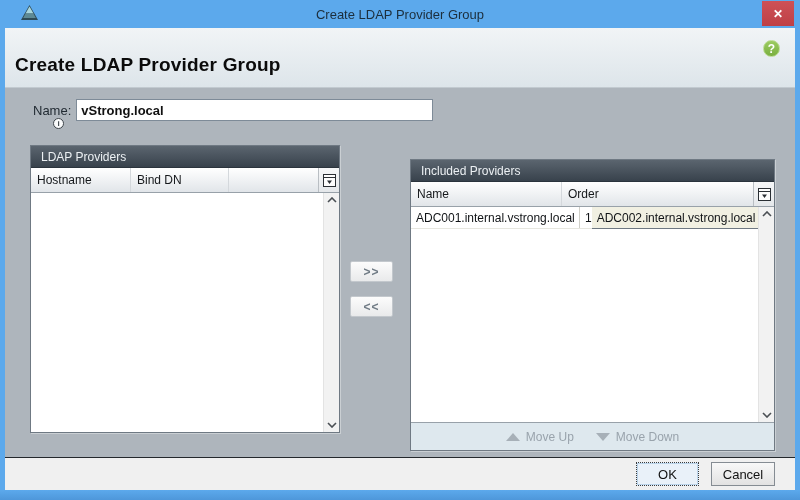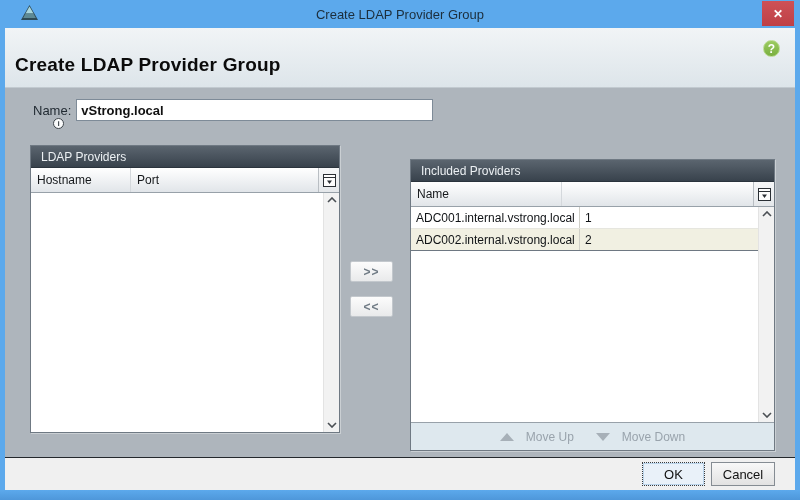--- a/index.html
+++ b/index.html
@@ -48,48 +48,48 @@
   .panel-title { height:14px; flex:0 0 22px; background:linear-gradient(#5B656F,#38424C);
     border-bottom:1px solid #2B343D; color:#ECF0F3; font-size:12px; line-height:22px; padding-left:10px; }
 
   .col-header { height:25px; flex:0 0 25px; display:flex; background:linear-gradient(#FFFFFF,#E1E5E9);
     border-bottom:1px solid #98A1A9; }
   .col-cell { font-size:12px; color:#15181B; padding:5px 0 0 6px; border-right:1px solid #D4D8DC; }
   .filter-btn { margin-left:auto; width:21px; border-left:1px solid #B9Bec3; background:linear-gradient(#F6F7F8,#E4E7EA);
     display:flex; align-items:center; justify-content:center; cursor:pointer; }
 
   .panel-body { flex:1; display:flex; background:#FFF; min-height:0; }
-  .rows-area { flex:1; display:flex; flex-direction:column; min-width:0; }
+  .rows-area { flex:1; display:flex; flex-direction:row; min-width:0; }
   .scrollbar { flex:0 0 16px; background:#F2F2F2; border-left:1px solid #E3E3E3;
     display:flex; flex-direction:column; align-items:center; justify-content:space-between; padding:4px 0; }
 
   .grid-row { height:22px; flex:0 0 22px; display:flex; font-size:12px; color:#101316; border-bottom:1px solid #E6E6DF; }
   .grid-row.alt { background:#F1F0E2; }
   .grid-row.last { border-bottom:1px solid #6E7882; }
   .row-cell { padding:4px 0 0 5px; overflow:hidden; white-space:nowrap; }
   .rcell-name  { width:169px; border-right:1px solid #CFCFC8; }
   .rcell-order { flex:1; }
 
   .move-strip { flex:0 0 28px; border-top:1px solid #98A1A9; background:#DEE8EE;
     display:flex; align-items:center; justify-content:center; gap:22px; }
-  .move-btn { display:flex; align-items:center; gap:12px; font-size:12px; color:#99A3AC; cursor:default; }
+  .move-btn { display:flex; align-items:center; gap:6px; font-size:12px; color:#99A3AC; cursor:default; }
   .tri-up { width:0; height:0; border-left:7px solid transparent; border-right:7px solid transparent; border-bottom:8px solid #A7B0B8; }
   .tri-down { width:0; height:0; border-left:7px solid transparent; border-right:7px solid transparent; border-top:8px solid #A7B0B8; }
 
   
   .transfer-btn { position:absolute; left:345px; width:43px; height:21px;
     background:linear-gradient(#FCFCFC,#E9EAEB); border:1px solid #C3C8CD; border-radius:2px;
     font-size:12px; font-weight:bold; letter-spacing:1px; color:#6F7A84;
     display:flex; align-items:center; justify-content:center; cursor:pointer; }
   .btn-add { top:173px; }
   .btn-remove { top:208px; }
 
   
   .dlg-footer { flex:0 0 33px; border-top:1px solid #24282C; background:#F0F0F0;
-    display:flex; align-items:center; justify-content:flex-end; gap:6px; padding-right:20px; }
+    display:flex; align-items:center; justify-content:flex-end; gap:12px; padding-right:20px; }
   .btn { height:24px; font-family:"Liberation Sans",sans-serif; font-size:13px; color:#111;
     display:flex; align-items:center; justify-content:center; cursor:pointer; }
   .btn-ok { width:63px; border:1px dotted #3A3A3A; background:#E9F1F9; box-shadow:inset 0 0 0 1px #BBD4EA; }
   .btn-cancel { width:64px; border:1px solid #858C93; background:linear-gradient(#F8F8F8,#E2E2E2); }
 
   .bottom-edge { flex:0 0 10px; background:linear-gradient(#5CA9EC,#4E97DA); }
 
   .chev { display:block; }
 </style>
 </head>
@@ -119,21 +119,21 @@
       <div class="name-row">
         <span class="name-label">Name:</span>
         <input class="name-input" type="text" value="vStrong.local" style="">
       </div>
       <div class="info-icon">i</div>
 
       <div class="panel panel-left">
         <div class="panel-title">LDAP Providers</div>
         <div class="col-header">
           <div class="col-cell" style="width:100px">Hostname</div>
-          <div class="col-cell" style="flex:1; border-right:none">Port</div>
+          <div class="col-cell" style="width:98px">Bind DN</div>
           <div class="filter-btn">
             <svg width="13" height="13" viewBox="0 0 13 13">
               <rect x="0.5" y="0.5" width="12" height="12" fill="#FDFDFD" stroke="#2A2F34"></rect>
               <line x1="0.5" y1="3.5" x2="12.5" y2="3.5" stroke="#2A2F34"></line>
               <polygon points="4,6.5 9,6.5 6.5,10" fill="#2A2F34"></polygon>
             </svg>
           </div>
         </div>
         <div class="panel-body">
           <div class="rows-area"></div>
@@ -148,20 +148,21 @@
         </div>
       </div>
 
       <div class="transfer-btn btn-add">&gt;&gt;</div>
       <div class="transfer-btn btn-remove">&lt;&lt;</div>
 
       <div class="panel panel-right">
         <div class="panel-title">Included Providers</div>
         <div class="col-header">
           <div class="col-cell" style="width:151px">Name</div>
+          <div class="col-cell" style="flex:1; border-right:none">Order</div>
           <div class="filter-btn">
             <svg width="13" height="13" viewBox="0 0 13 13">
               <rect x="0.5" y="0.5" width="12" height="12" fill="#FDFDFD" stroke="#2A2F34"></rect>
               <line x1="0.5" y1="3.5" x2="12.5" y2="3.5" stroke="#2A2F34"></line>
               <polygon points="4,6.5 9,6.5 6.5,10" fill="#2A2F34"></polygon>
             </svg>
           </div>
         </div>
         <div class="panel-body">
           <div class="rows-area">

